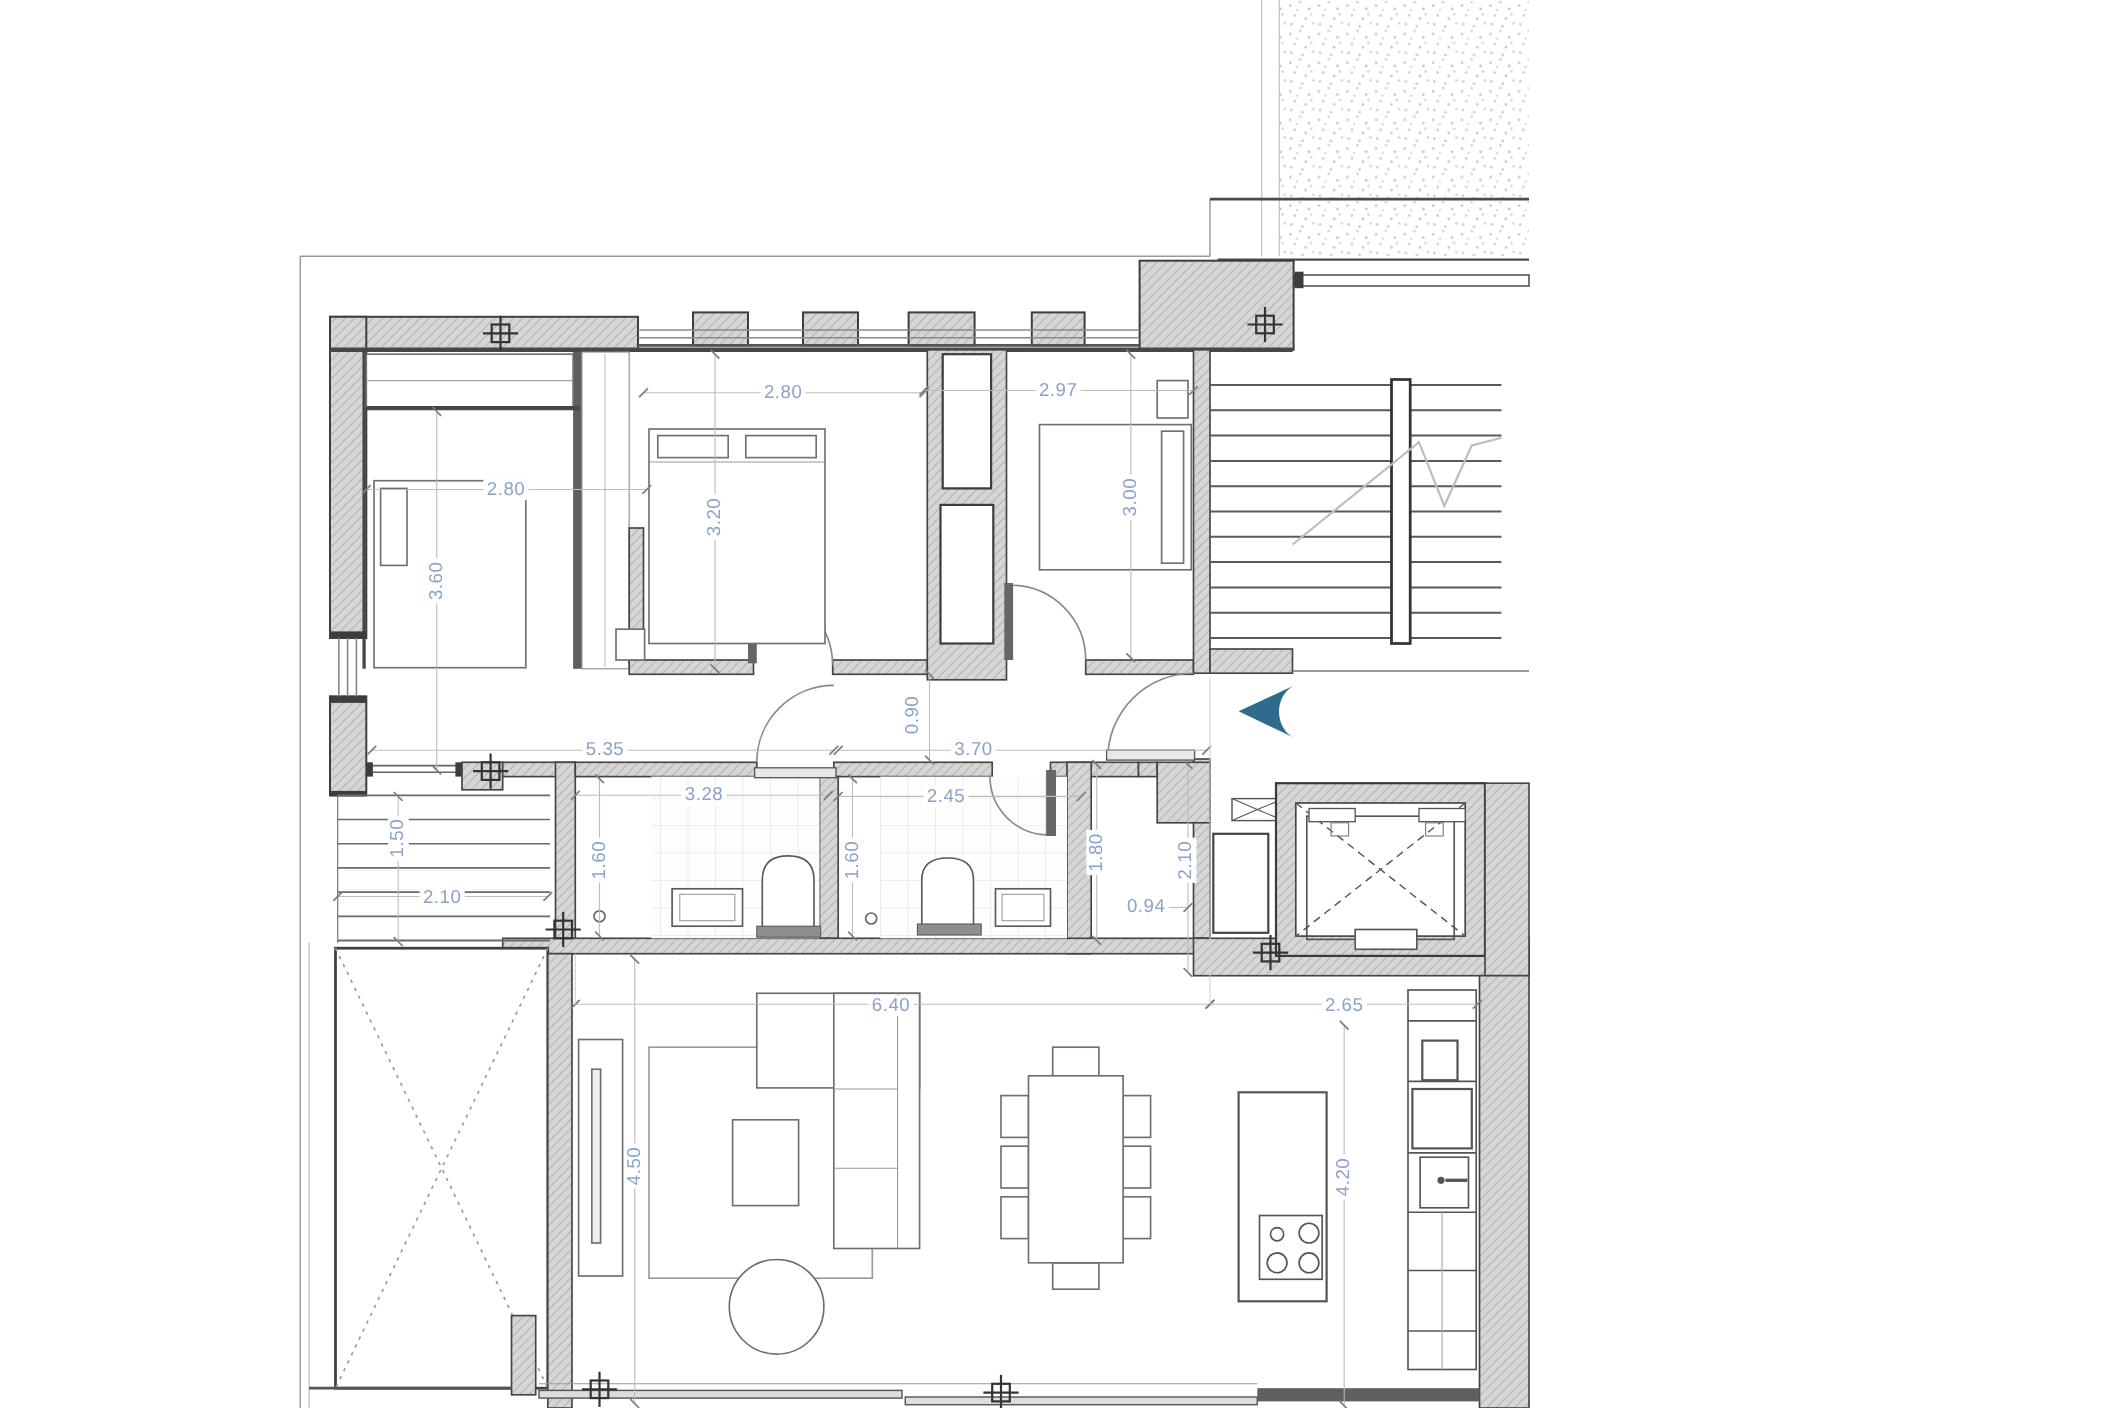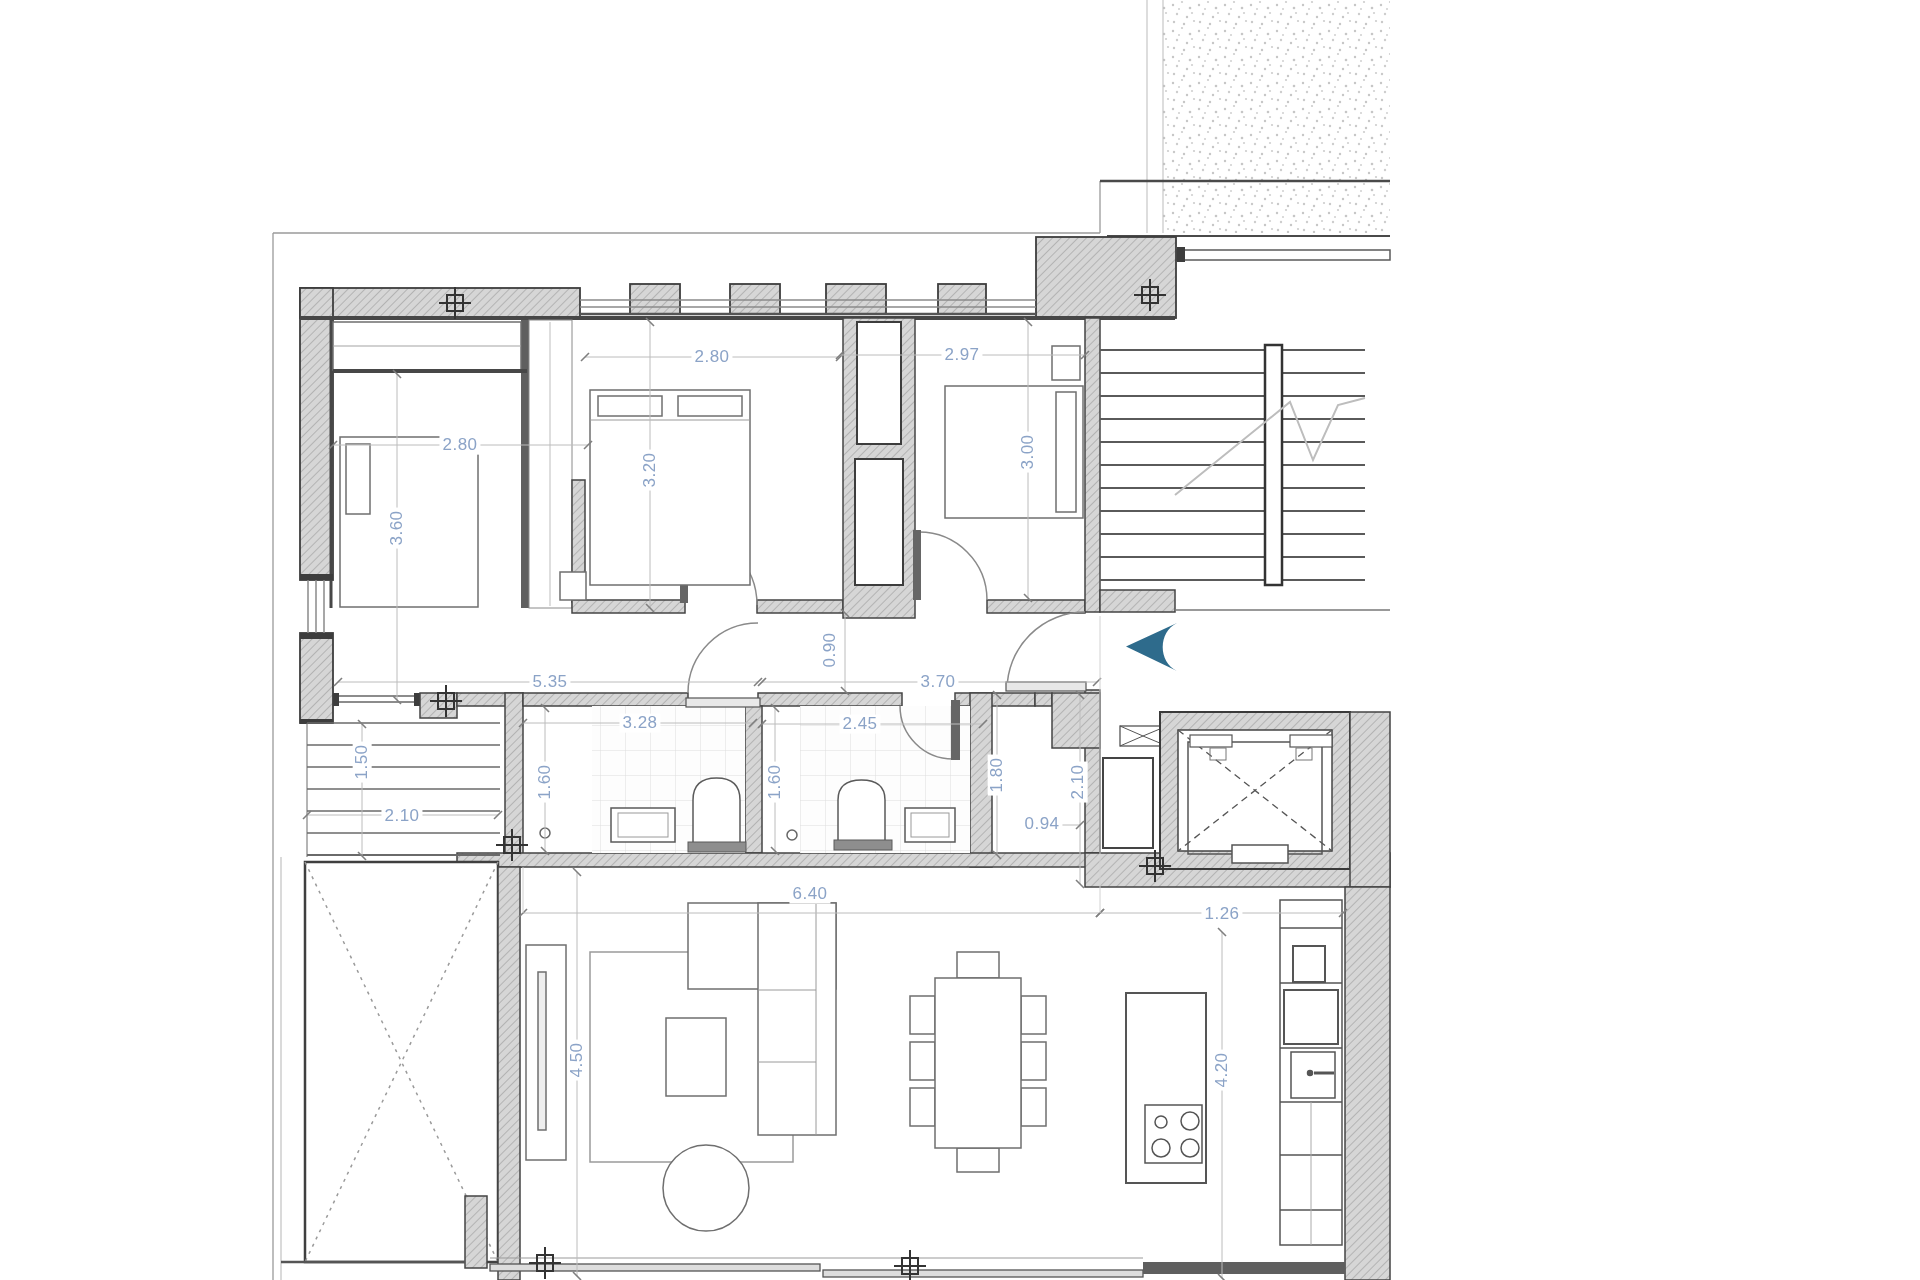--- a/index.html
+++ b/index.html
@@ -357,29 +357,29 @@
   </g>
 </svg>
 
 <div class="dim" style="left:460px;top:445px">2.80</div>
 <div class="dim rot" style="left:397px;top:528px">3.60</div>
 <div class="dim" style="left:712px;top:357px">2.80</div>
 <div class="dim rot" style="left:650px;top:470px">3.20</div>
 <div class="dim" style="left:962px;top:355px">2.97</div>
 <div class="dim rot" style="left:1028px;top:452px">3.00</div>
 <div class="dim" style="left:550px;top:682px">5.35</div>
-<div class="dim" style="left:938px;top:682px">3.70</div>
+<div class="dim" style="left:885px;top:682px">3.70</div>
 <div class="dim rot" style="left:830px;top:650px">0.90</div>
 <div class="dim" style="left:640px;top:723px">3.28</div>
 <div class="dim" style="left:860px;top:724px">2.45</div>
 <div class="dim rot" style="left:545px;top:782px">1.60</div>
 <div class="dim rot" style="left:775px;top:782px">1.60</div>
 <div class="dim rot" style="left:997px;top:775px">1.80</div>
 <div class="dim rot" style="left:1078px;top:782px">2.10</div>
 <div class="dim" style="left:1042px;top:824px">0.94</div>
 <div class="dim rot" style="left:362px;top:762px">1.50</div>
 <div class="dim" style="left:402px;top:816px">2.10</div>
-<div class="dim" style="left:810px;top:894px">6.40</div>
-<div class="dim" style="left:1222px;top:914px">1.26</div>
+<div class="dim" style="left:810px;top:914px">6.40</div>
+<div class="dim" style="left:1222px;top:914px">2.65</div>
 <div class="dim rot" style="left:577px;top:1060px">4.50</div>
 <div class="dim rot" style="left:1222px;top:1070px">4.20</div>
 
 </div>
 
 </body></html>

